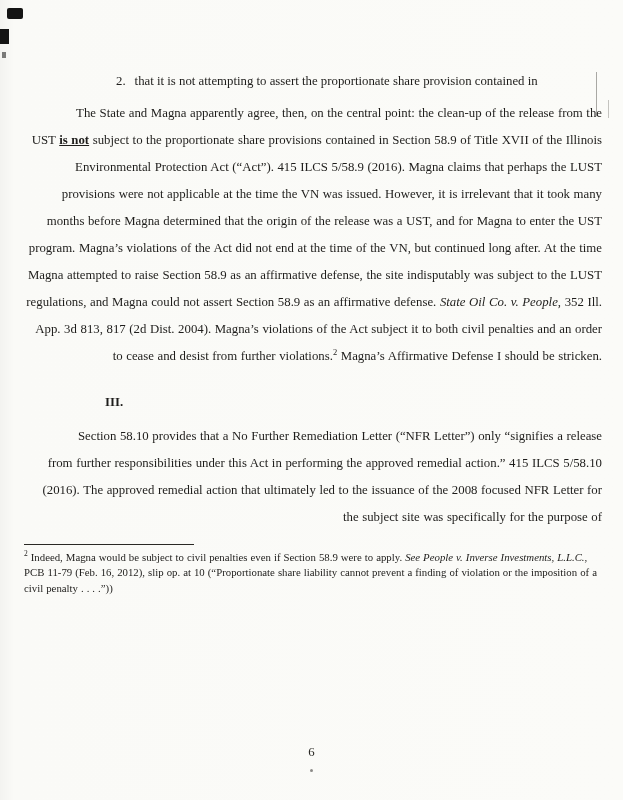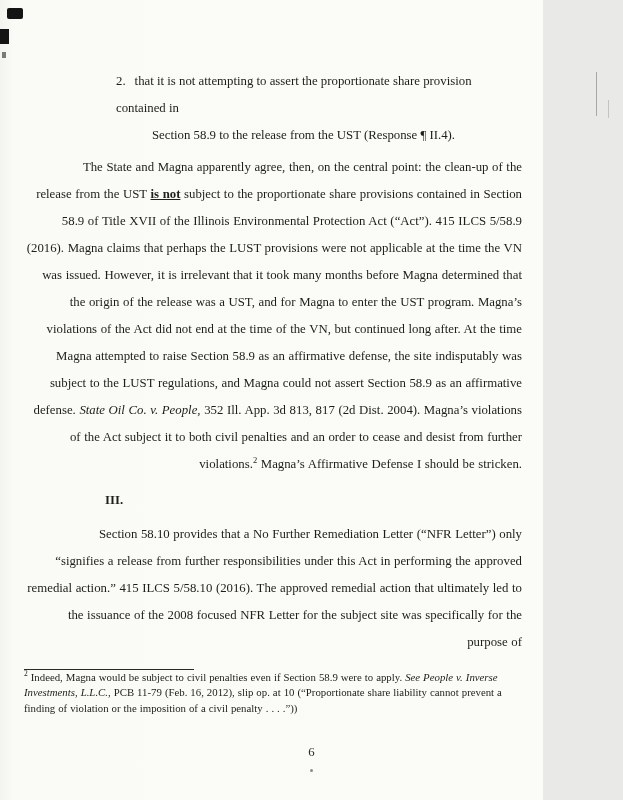--- a/index.html
+++ b/index.html
@@ -5,21 +5,21 @@
   html, body {
     margin: 0;
     padding: 0;
     width: 623px;
     height: 800px;
     overflow: hidden;
     background: #e9e9e7;
   }
   .page {
     position: relative;
-    width: 543px;
+    width: 623px;
     height: 800px;
     background: linear-gradient(90deg, #f3f3f0 0px, #fafaf7 14px, #fbfbf8 100%);
     font-family: "Liberation Serif", "DejaVu Serif", serif;
     color: #1e1d1b;
     box-sizing: border-box;
   }
   .content {
     position: absolute;
     top: 68px;
     left: 24px;
@@ -52,21 +52,21 @@
   .case { font-style: italic; }
   sup.fn-ref {
     font-size: 8.5px;
     line-height: 0;
     vertical-align: super;
   }
 
   
   .heading {
     display: flex;
-    margin: 14px 0 12px 81px;
+    margin: 24px 0 12px 81px;
     line-height: 16.5px;
   }
   .heading .h-num {
     font-weight: bold;
     width: 28px;
     flex: 0 0 28px;
     margin-right: 18px;
   }
   .heading .h-text {
     width: 447px;
@@ -76,20 +76,21 @@
   }
 
   
   .footnote-rule {
     margin-top: 13px;
     width: 170px;
     height: 0;
     border-top: 1.2px solid #2a2925;
   }
   .footnote {
+    margin-top: 5px;
     font-size: 10.8px;
     line-height: 15.5px;
     text-align: left;
     word-spacing: 0.3px;
   }
   .footnote sup { font-size: 7.5px; line-height: 0; }
 
   .page-number {
     position: absolute;
     top: 745px;
@@ -111,21 +112,20 @@
   <div class="artifact artifact-line"></div>
   <div class="artifact artifact-line2"></div>
   <div class="artifact artifact-dot"></div>
 
   <div class="content">
 
     <div class="list-item">
       <div class="li-line1">
         <span class="li-num">2.</span><span>that it is not attempting to assert the proportionate share provision contained in</span>
       </div>
-      <div class="li-line2">Section 58.9 to the release from the UST (Response ¶ II.4).</div>
     </div>
 
     <p class="body-para"><span>The State and Magna apparently agree, then, on the central point: the clean-up of the release from the UST </span><span class="emph">is not</span><span> subject to the proportionate share provisions contained in Section 58.9 of Title XVII of the Illinois Environmental Protection Act (“Act”). 415 ILCS 5/58.9 (2016). Magna claims that perhaps the LUST provisions were not applicable at the time the VN was issued. However, it is irrelevant that it took many months before Magna determined that the origin of the release was a UST, and for Magna to enter the UST program. Magna’s violations of the Act did not end at the time of the VN, but continued long after. At the time Magna attempted to raise Section 58.9 as an affirmative defense, the site indisputably was subject to the LUST regulations, and Magna could not assert Section 58.9 as an affirmative defense. </span><span class="case">State Oil Co. v. People</span><span>, 352 Ill. App. 3d 813, 817 (2d Dist. 2004). Magna’s violations of the Act subject it to both civil penalties and an order to cease and desist from further violations.</span><sup class="fn-ref">2</sup><span> Magna’s Affirmative Defense I should be stricken.</span></p>
 
     <div class="heading">
       <span class="h-num">III.</span>
     </div>
 
     <p class="body-para">Section 58.10 provides that a No Further Remediation Letter (“NFR Letter”) only “signifies a release from further responsibilities under this Act in performing the approved remedial action.” 415 ILCS 5/58.10 (2016). The approved remedial action that ultimately led to the issuance of the 2008 focused NFR Letter for the subject site was specifically for the purpose of</p>
 

